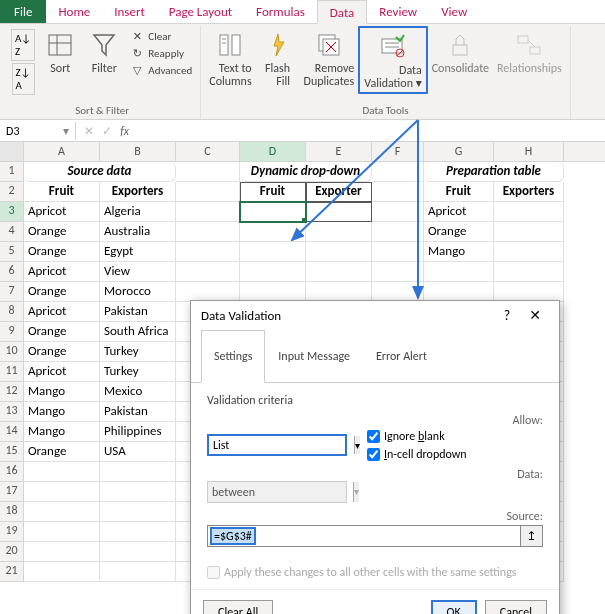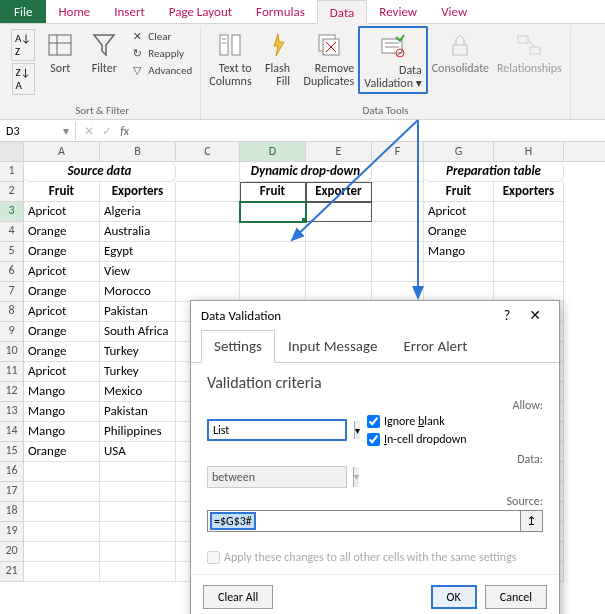--- a/index.html
+++ b/index.html
@@ -51,24 +51,24 @@
 .box-outline { outline: 1.5px solid #555; outline-offset: -1px; }
 .active-cell { outline: 2px solid #217346; outline-offset: -1px; position: relative; }
 .active-cell::after { content: ""; position: absolute; right: -3px; bottom: -3px; width: 6px; height: 6px; background: #217346; }
 .colh.sel, .rowh.sel { background: #d2e8d8; color: #217346; }
 
 
 .dialog { position: absolute; left: 190px; top: 300px; width: 370px; background: #fff; border: 1px solid #999; box-shadow: 2px 2px 10px rgba(0,0,0,0.3); }
 .dlg-title { display: flex; justify-content: space-between; align-items: center; padding: 6px 10px; font-size: 13px; }
 .dlg-title .tbtn { width: 28px; text-align: center; cursor: pointer; font-size: 14px; }
 .dlg-tabs { display: flex; padding: 0 10px; border-bottom: 1px solid #ccc; }
-.dlg-tab { padding: 6px 12px; font-size: 15px; color: #444; cursor: pointer; border: 1px solid transparent; }
+.dlg-tab { padding: 18px 12px; font-size: 12px; color: #444; cursor: pointer; border: 1px solid transparent; }
 .dlg-tab.active { border: 1px solid #ccc; border-bottom: 1px solid #fff; margin-bottom: -1px; background: #fff; }
 .dlg-body { padding: 10px 16px; }
-.vc { font-size: 16px; color: #444; }
+.vc { font-size: 12px; color: #444; }
 .row-f { display: flex; align-items: center; gap: 20px; margin-top: 2px; }
 .lbl { font-size: 12px; color: #666; margin-top: 6px; text-align: right; }
 .combo { display: flex; align-items: center; width: 140px; height: 22px; border: 1px solid #888; background: #fff; }
 .combo.hl { border: 2px solid #2e75d6; }
 .combo.dis { background: #f0f0f0; color: #aaa; border-color: #ccc; }
 .combo input { flex: 1; border: none; padding: 2px 4px; font-size: 12px; background: transparent; outline: none; }
 .combo .arr { width: 18px; height: 100%; border-left: 1px solid #aaa; background: #eee; text-align: center; font-size: 10px; line-height: 20px; }
 .src-row { display: flex; align-items: center; margin-top: 2px; }
 .src-input { flex: 1; border: 1px solid #888; height: 22px; padding: 1px 2px; display: flex; align-items: center; }
 .src-input span { background: #c5dff8; border: 2px solid #2e75d6; padding: 0 2px; font-size: 12px; }

